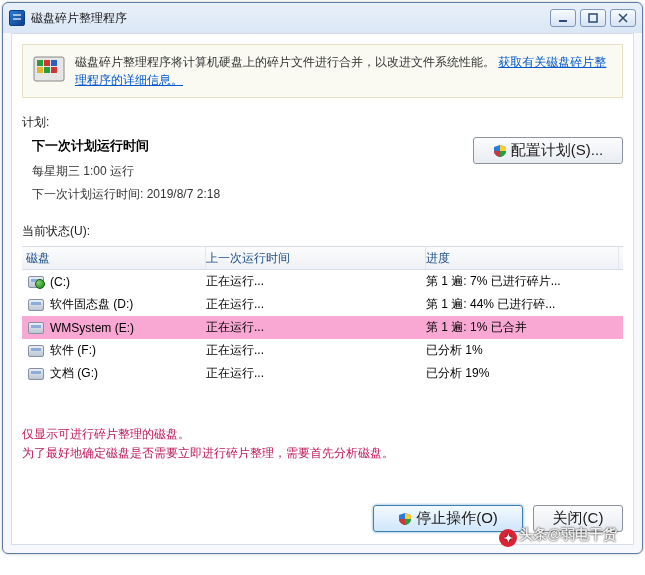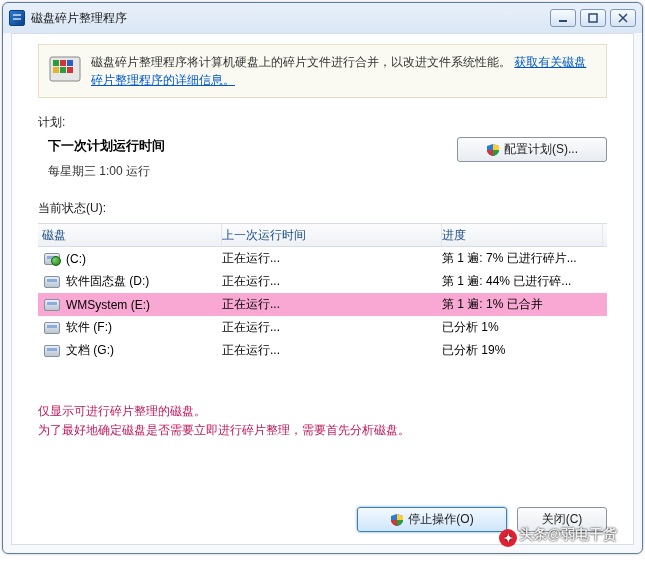--- a/index.html
+++ b/index.html
@@ -58,21 +58,21 @@
     font-size: 10px;
     cursor: pointer;
   }
   .win-btn svg { width: 10px; height: 10px; }
 
   .client {
     flex: 1;
     margin: 0 8px 8px 8px;
     background: #fff;
     border: 1px solid #d8dee7;
-    padding: 10px 26px 12px;
+    padding: 10px 10px 12px;
     display: flex;
     flex-direction: column;
   }
 
   .info-box {
     border: 1px solid #e7dfc4;
     background: #fafaf3;
     padding: 8px 10px;
     display: flex;
     gap: 10px;
@@ -102,21 +102,21 @@
     display: inline-flex;
     align-items: center;
     justify-content: center;
     gap: 4px;
     padding: 3px 14px;
     min-width: 150px;
     min-height: 23px;
     border: 1px solid #8a939f;
     border-radius: 3px;
     background: linear-gradient(#fcfcfd,#e8ecf1);
-    font-size: 12px;
+    font-size: 15px;
     color: #1a1a1a;
     cursor: pointer;
   }
   .btn.primary{
     border-color:#3c7fb1;
     background: linear-gradient(#f3f9ff,#cfe6fb);
     box-shadow: 0 0 3px rgba(60,127,177,.7);
   }
   .shield {
     width: 14px; height: 14px;
@@ -236,20 +236,21 @@
         <a>获取有关磁盘碎片整理程序的详细信息。</a>
       </div>
     </div>
 
     <div class="section-label">计划:</div>
 
     <div class="plan-area">
       <div class="plan-left">
         <div class="plan-title">下一次计划运行时间</div>
         <div class="plan-line">每星期三 1:00 运行</div>
+        <div class="plan-line">下一次计划运行时间: 2019/8/7 2:18</div>
       </div>
       <button class="btn">
         <svg class="shield" viewBox="0 0 14 14">
           <path d="M7 1 L13 3 V7 C13 10 10 12.5 7 13 C4 12.5 1 10 1 7 V3 Z" fill="#2a7bd6"></path>
           <path d="M7 1 L13 3 V7 L7 7 Z" fill="#ffcc33"></path>
           <path d="M7 7 L7 13 C4 12.5 1 10 1 7 Z" fill="#d13434"></path>
           <path d="M7 7 L13 7 C13 10 10 12.5 7 13 Z" fill="#2a9c3d"></path>
         </svg>
         <span>配置计划(S)...</span>
       </button>

